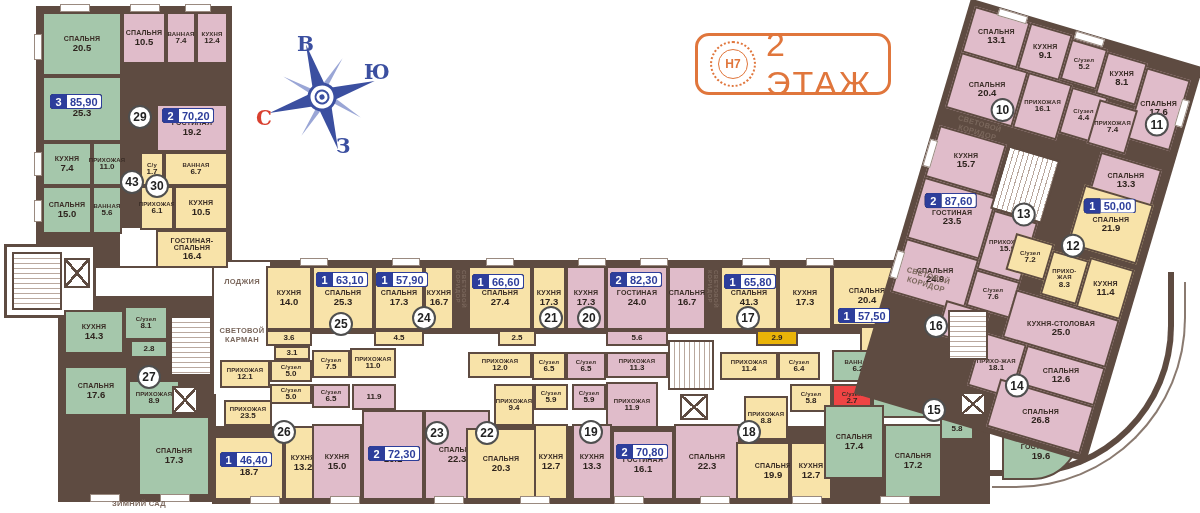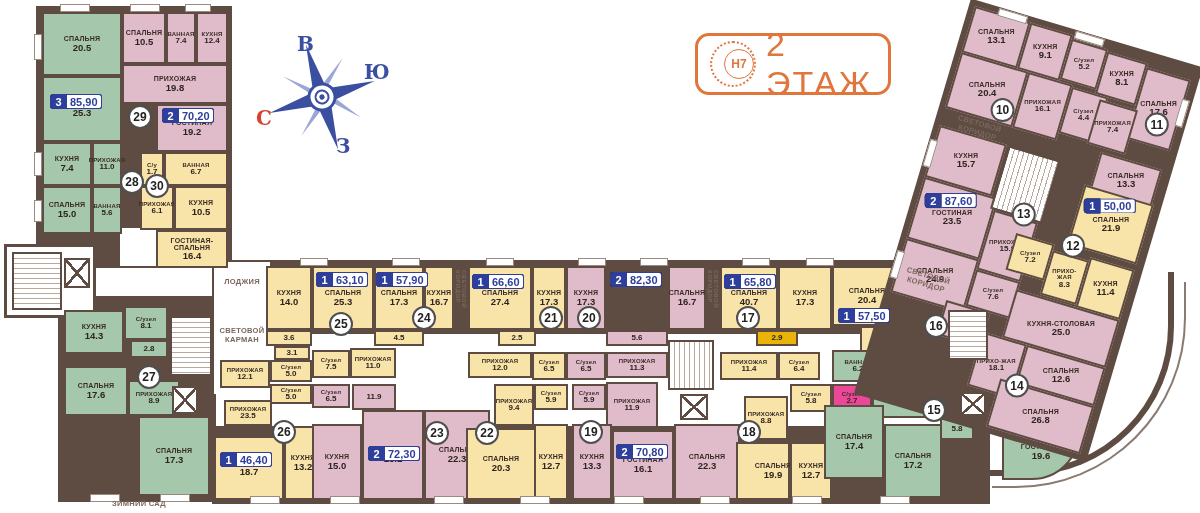--- a/index.html
+++ b/index.html
@@ -39,21 +39,21 @@
   #wing .base{left:-6px;top:-6px;width:242px;height:412px;}
   #wing .lbl,#wing .circle,#wing .badge{transform:rotate(-16.5deg);}
   .curve{position:absolute;border-right:6px solid var(--wall,#5E4B41);border-bottom:6px solid var(--wall,#5E4B41);
          border-bottom-right-radius:150px;z-index:1;}
   .curve2{position:absolute;border-right:2px solid #8a7a70;border-bottom:2px solid #8a7a70;
           border-bottom-right-radius:170px;z-index:0;}
   #title-box{position:absolute;left:695px;top:33px;width:196px;height:62px;border:3px solid var(--orange,#E0763C);
              border-radius:14px;background:#fff;display:flex;align-items:center;gap:10px;padding:0 12px;
              box-sizing:border-box;z-index:6;}
   #logo{width:42px;height:42px;border-radius:50%;border:2px dotted var(--orange,#E0763C);display:flex;
-        align-items:center;justify-content:flex-end;flex:0 0 auto;}
+        align-items:center;justify-content:center;flex:0 0 auto;}
   #logo-inner{width:28px;height:28px;border-radius:50%;border:1px solid var(--orange,#E0763C);display:flex;
               align-items:center;justify-content:center;font-size:12px;font-weight:bold;color:var(--orange,#E0763C);}
   #floor-title{font-size:34px;color:var(--orange,#E0763C);letter-spacing:2px;font-weight:normal;}
   #compass{position:absolute;left:255px;top:30px;width:135px;height:135px;z-index:6;}
   .cletter{position:absolute;font-family:"DejaVu Serif","Liberation Serif",serif;font-weight:bold;
            font-size:20px;color:#3B4FA0;z-index:7;}
   .cletter.red{color:#D9402F;}
 </style>
 </head>
 <body>
@@ -132,44 +132,38 @@
   <div class="room xs" style="left: 92px; top: 186px; width: 30px; height: 48px; background: rgb(165, 199, 171);">
       <div class="lbl">
         <div class="rn">ВАННАЯ</div>
         <div class="ra">5.6</div>
       </div>
     </div>
   <div class="badge" style="left:50px;top:94px">
       <span class="bn">3</span>
       <span class="ba">85,90</span>
     </div>
-  <div class="circle" style="left:120px;top:170px">28</div>
+  <div class="circle" style="left:120px;top:170px">43</div>
 
   <div class="room" style="left: 122px; top: 12px; width: 44px; height: 52px; background: rgb(224, 188, 202);">
       <div class="lbl">
         <div class="rn">СПАЛЬНЯ</div>
         <div class="ra">10.5</div>
       </div>
     </div>
   <div class="room xs" style="left: 166px; top: 12px; width: 30px; height: 52px; background: rgb(224, 188, 202);">
       <div class="lbl">
         <div class="rn">ВАННАЯ</div>
         <div class="ra">7.4</div>
       </div>
     </div>
   <div class="room xs" style="left: 196px; top: 12px; width: 32px; height: 52px; background: rgb(224, 188, 202);">
       <div class="lbl">
         <div class="rn">КУХНЯ</div>
         <div class="ra">12.4</div>
-      </div>
-    </div>
-  <div class="room" style="left: 122px; top: 64px; width: 106px; height: 40px; background: rgb(224, 188, 202);">
-      <div class="lbl">
-        <div class="rn">ПРИХОЖАЯ</div>
-        <div class="ra">19.8</div>
       </div>
     </div>
   <div class="room" style="left: 156px; top: 104px; width: 72px; height: 48px; background: rgb(224, 188, 202);">
       <div class="lbl">
         <div class="rn">ГОСТИНАЯ</div>
         <div class="ra">19.2</div>
       </div>
     </div>
   <div class="badge" style="left:162px;top:108px">
       <span class="bn">2</span>
@@ -399,20 +393,26 @@
       <span class="ba">66,60</span>
     </div>
   <div class="circle" style="left:539px;top:306px">21</div>
 
   <div class="room" style="left: 566px; top: 266px; width: 40px; height: 64px; background: rgb(224, 188, 202);">
       <div class="lbl">
         <div class="rn">КУХНЯ</div>
         <div class="ra">17.3</div>
       </div>
     </div>
+  <div class="room" style="left: 606px; top: 266px; width: 62px; height: 64px; background: rgb(224, 188, 202);">
+      <div class="lbl">
+        <div class="rn">ГОСТИНАЯ</div>
+        <div class="ra">24.0</div>
+      </div>
+    </div>
   <div class="room xs" style="left: 606px; top: 330px; width: 62px; height: 16px; background: rgb(224, 188, 202);">
       <div class="lbl">
         <div class="ra">5.6</div>
       </div>
     </div>
   <div class="room xs" style="left: 566px; top: 352px; width: 40px; height: 28px; background: rgb(224, 188, 202);">
       <div class="lbl">
         <div class="rn">С/узел</div>
         <div class="ra">6.5</div>
       </div>
@@ -434,21 +434,21 @@
       <span class="ba">82,30</span>
     </div>
   <div class="circle" style="left:577px;top:306px">20</div>
 
   <div class="stairs h" style="left:668px;top:340px;width:46px;height:50px"></div>
   <div class="elev" style="left:680px;top:394px;width:28px;height:26px"></div>
 
   <div class="room" style="left: 720px; top: 266px; width: 58px; height: 64px; background: rgb(248, 227, 169);">
       <div class="lbl">
         <div class="rn">СПАЛЬНЯ</div>
-        <div class="ra">40.7</div>
+        <div class="ra">41.3</div>
       </div>
     </div>
   <div class="room" style="left: 778px; top: 266px; width: 54px; height: 64px; background: rgb(248, 227, 169);">
       <div class="lbl">
         <div class="rn">КУХНЯ</div>
         <div class="ra">17.3</div>
       </div>
     </div>
   <div class="room xs" style="left: 756px; top: 330px; width: 42px; height: 16px; background: #eab308;">
       <div class="lbl">
@@ -628,21 +628,21 @@
       </div>
     </div>
   <div class="circle" style="left:737px;top:420px">18</div>
 
   <div class="room xs" style="left: 832px; top: 350px; width: 52px; height: 32px; background: rgb(165, 199, 171);">
       <div class="lbl">
         <div class="rn">ВАННАЯ</div>
         <div class="ra">6.2</div>
       </div>
     </div>
-  <div class="room xs" style="left: 832px; top: 384px; width: 40px; height: 28px; background: #ec4899;">
+  <div class="room xs" style="left: 832px; top: 384px; width: 40px; height: 28px; background: #ef4444;">
       <div class="lbl">
         <div class="rn">С/узел</div>
         <div class="ra">2.7</div>
       </div>
     </div>
   <div class="room xs" style="left: 872px; top: 386px; width: 72px; height: 32px; background: rgb(165, 199, 171);">
       <div class="lbl">
         <div class="rn">ПРИХОЖАЯ</div>
         <div class="ra">20.7</div>
       </div>

